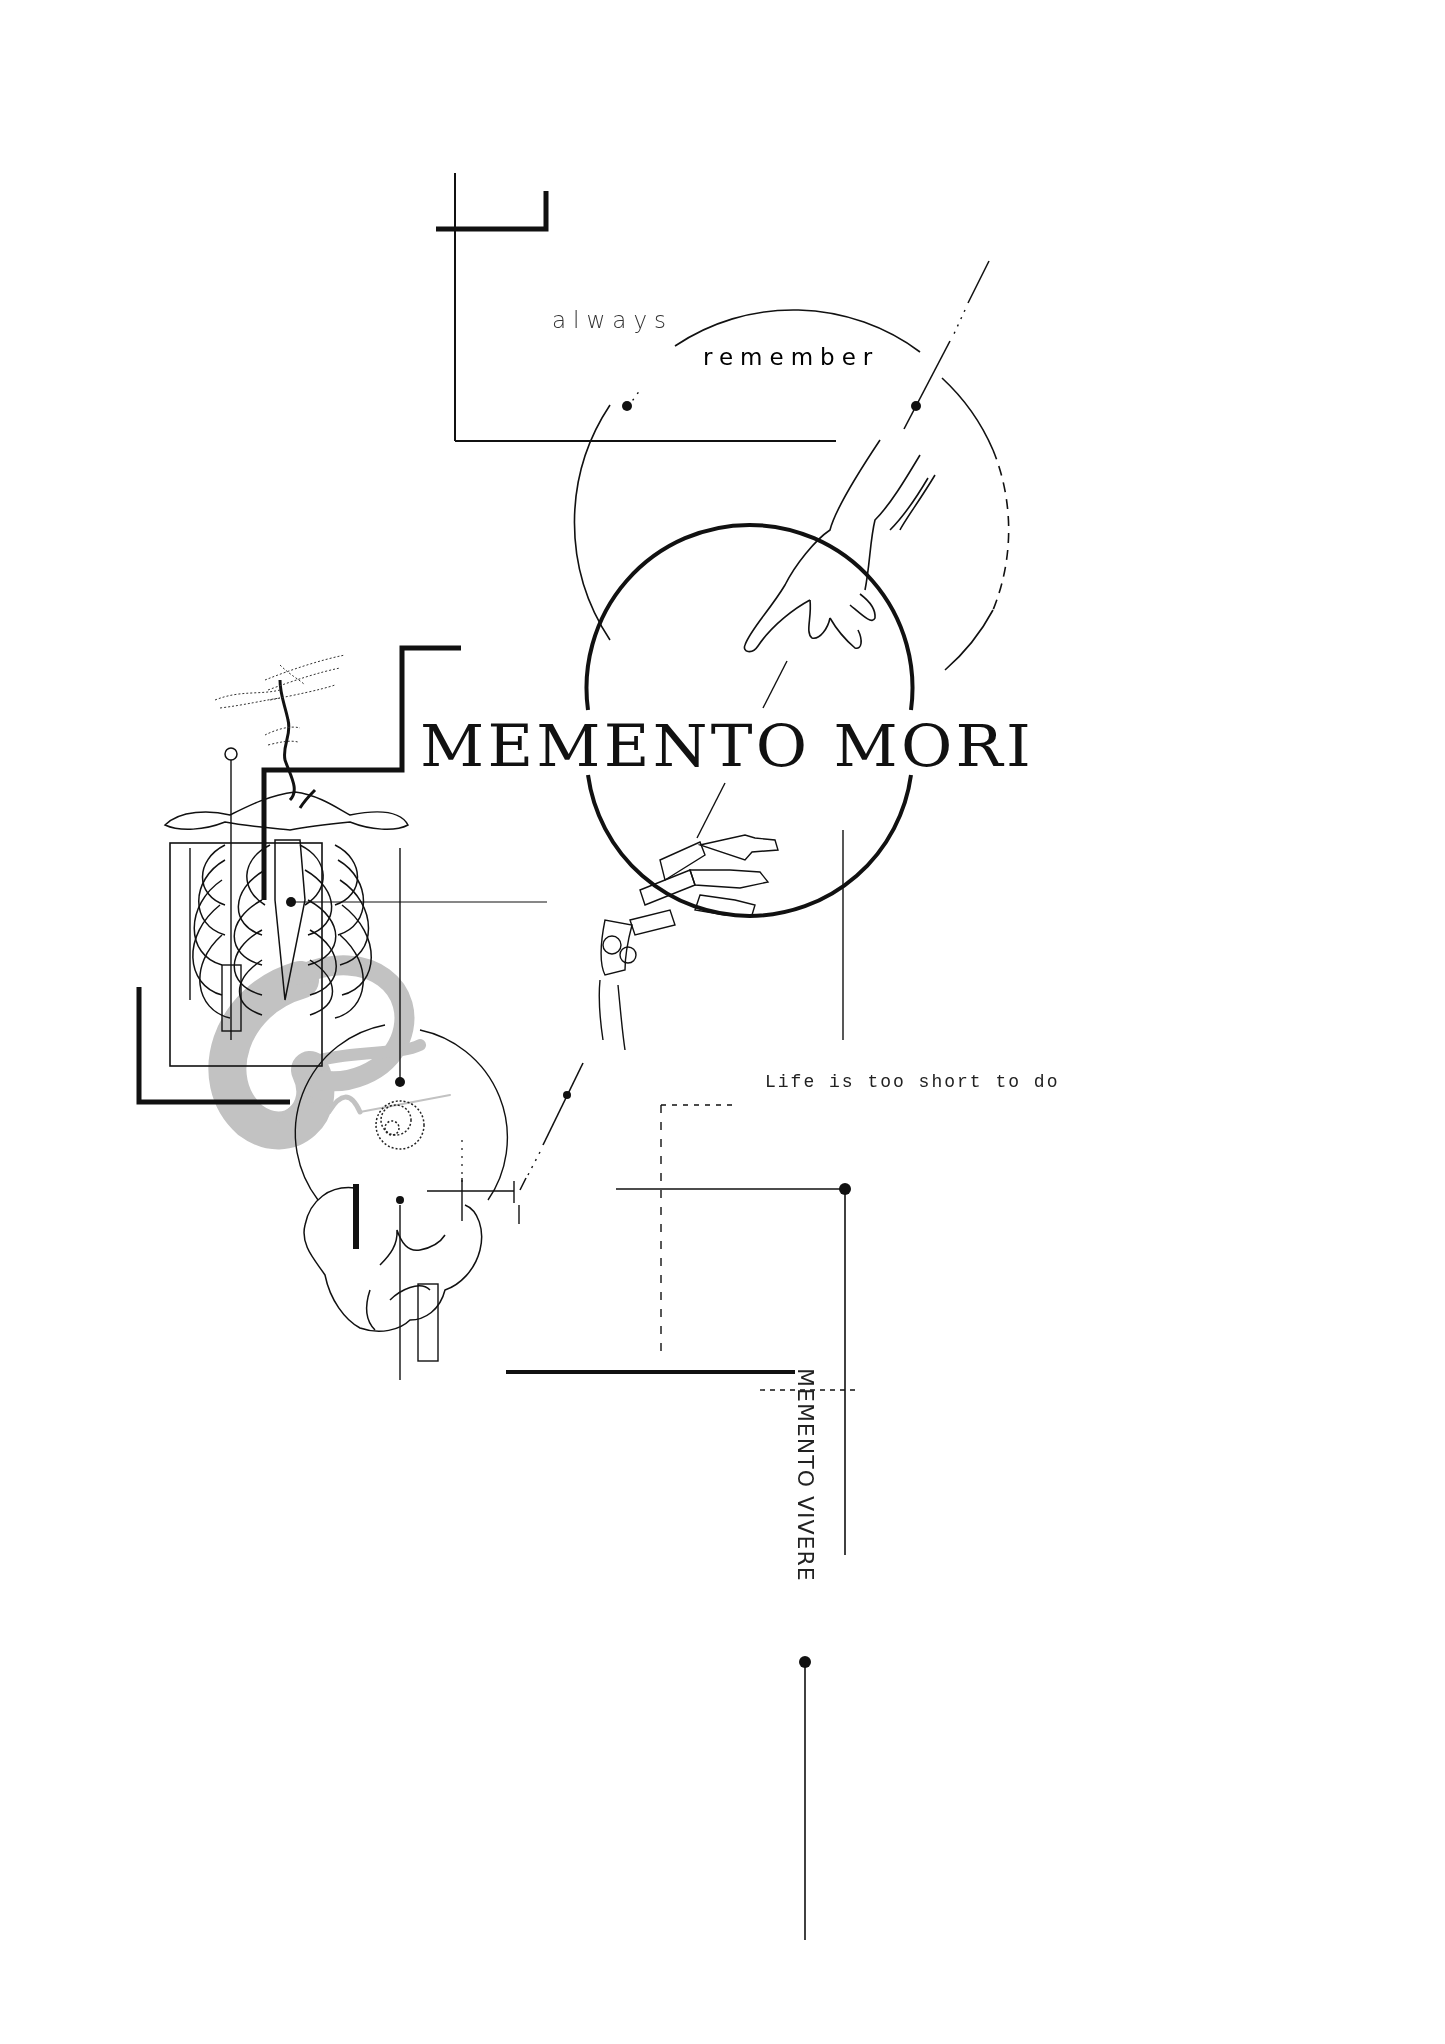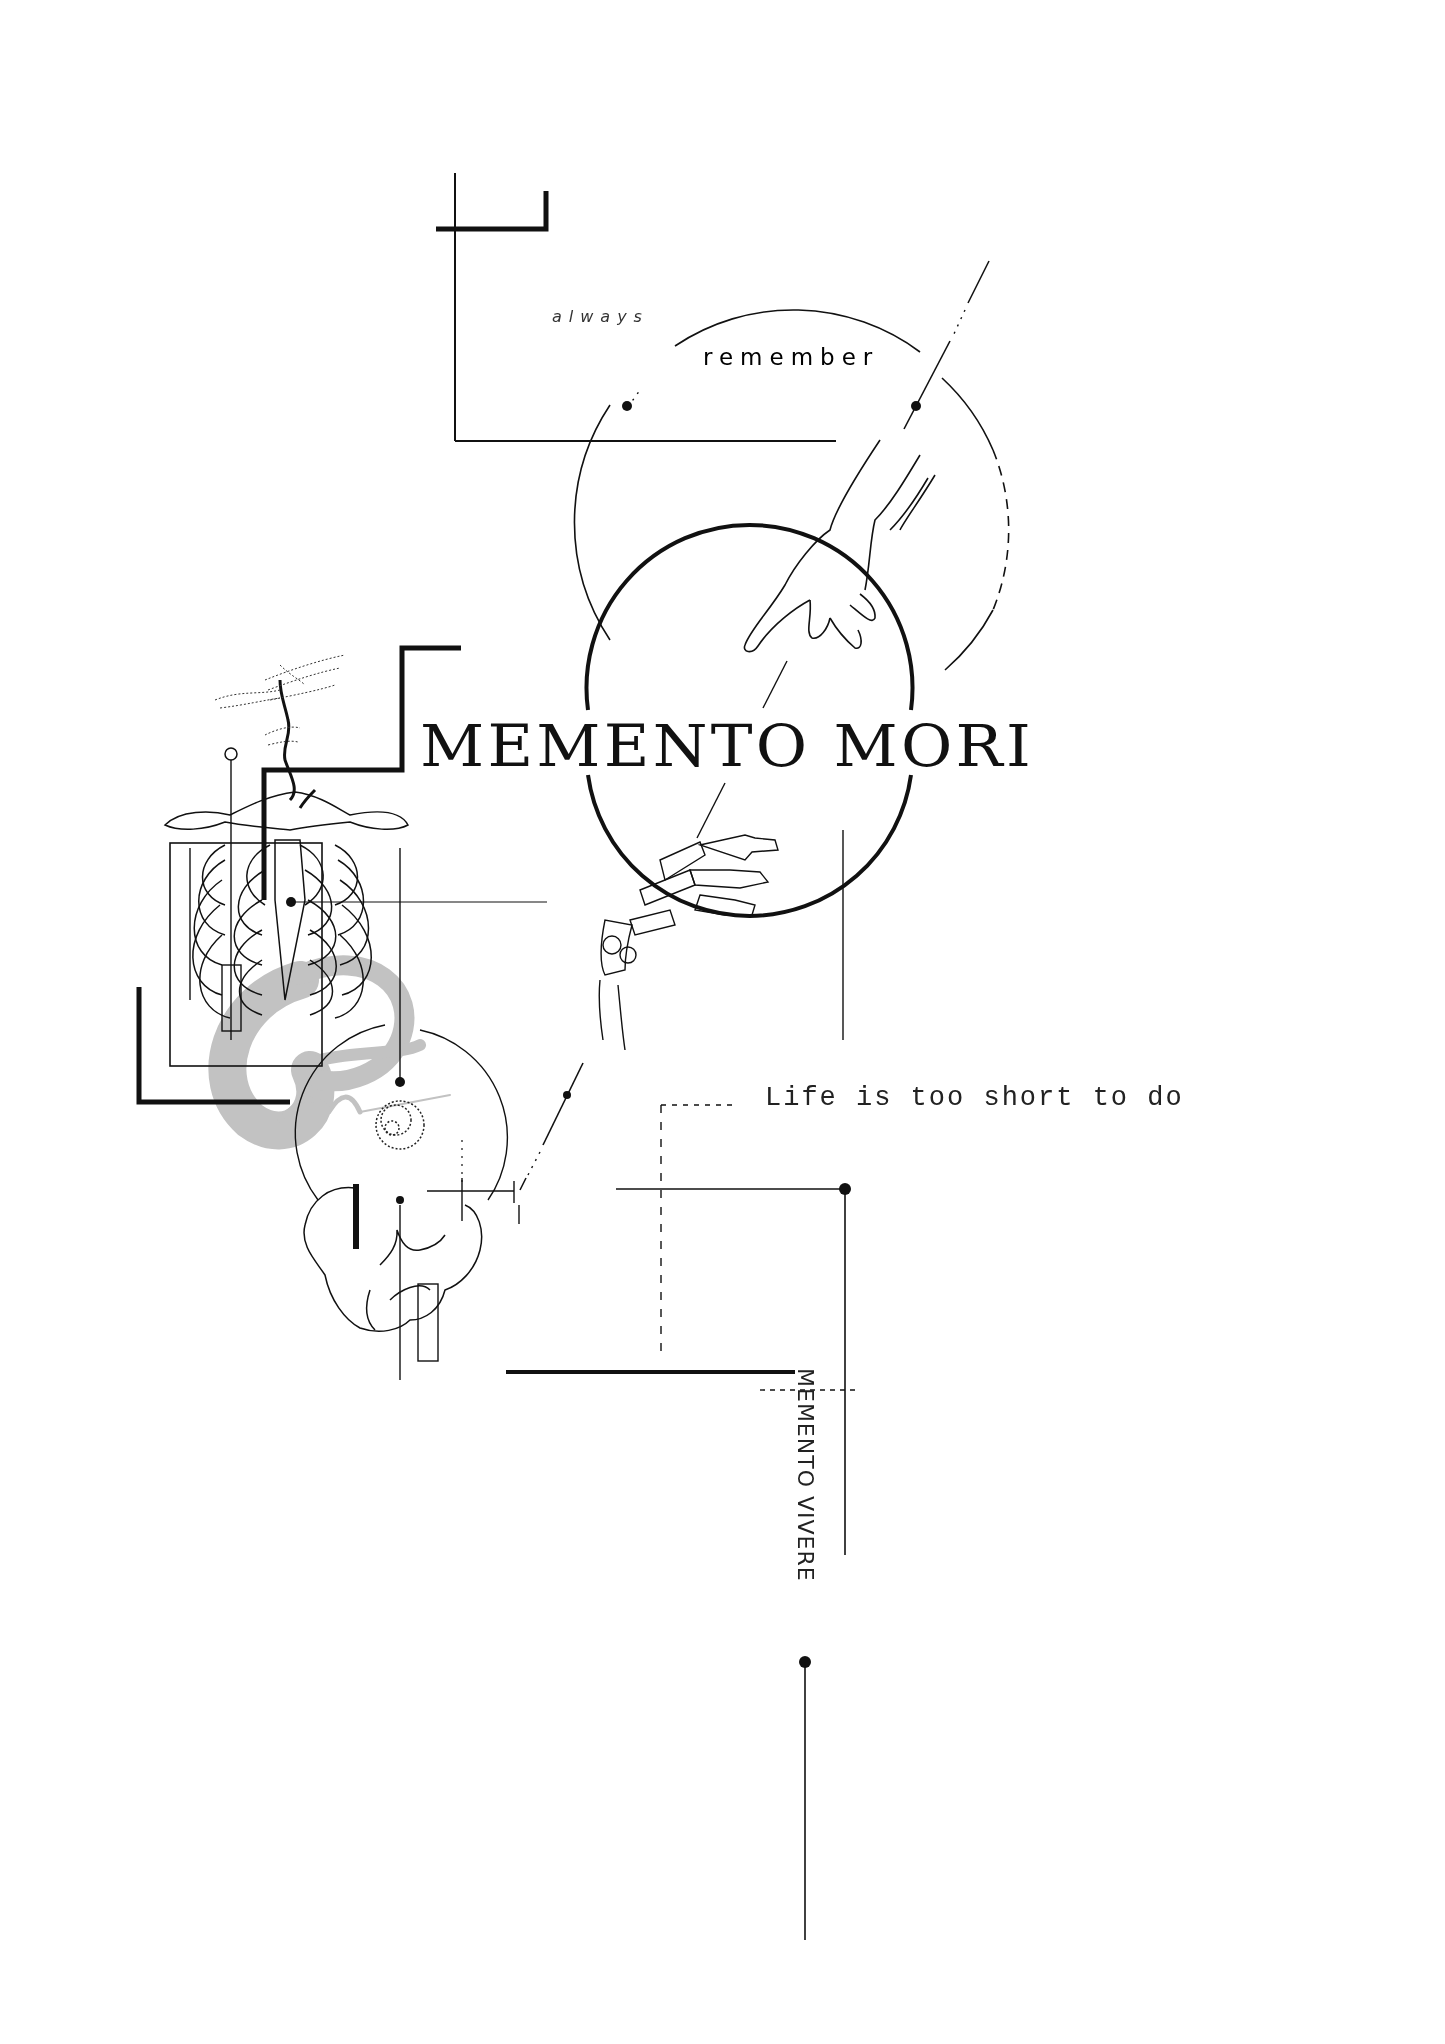--- a/index.html
+++ b/index.html
@@ -8,37 +8,37 @@
       width: 1445px;
       height: 2044px;
       background: #ffffff;
       overflow: hidden;
     }
     svg.art { position: absolute; left: 0; top: 0; }
     .txt { position: absolute; white-space: nowrap; color: #1a1a1a; }
     .always {
       left: 552px; top: 307px;
       font-family: "DejaVu Sans", sans-serif;
-      font-weight: 300; font-size: 16px; letter-spacing: 7px; color: #333; font-style: italic;
+      font-weight: 300; font-size: 23px; letter-spacing: 7px; color: #333;
     }
     .remember {
       left: 703px; top: 344px;
       font-family: "DejaVu Sans", sans-serif;
       font-size: 23px; letter-spacing: 7px; color: #000000;
     }
     .title {
       left: 420px; top: 712px;
       font-family: "DejaVu Serif", serif;
       font-size: 58px; letter-spacing: 3px; color: #111;
       transform: scaleX(1.08); transform-origin: left top;
     }
     .quote {
       left: 765px; top: 1063px;
       font-family: "Liberation Mono", monospace;
-      font-size: 27px; line-height: 38px; letter-spacing: 2px; color: #222; margin-top: 16px;
+      font-size: 18px; line-height: 38px; letter-spacing: 2px; color: #222;
     }
     .quote div { white-space: nowrap; }
     .vivere {
       left: 818px; top: 1368px;
       font-family: "DejaVu Sans", sans-serif;
       font-size: 22px; letter-spacing: 1px; color: #222;
       transform: rotate(90deg); transform-origin: left top;
     }
     .watermark {
       left: 530px; top: 980px;

